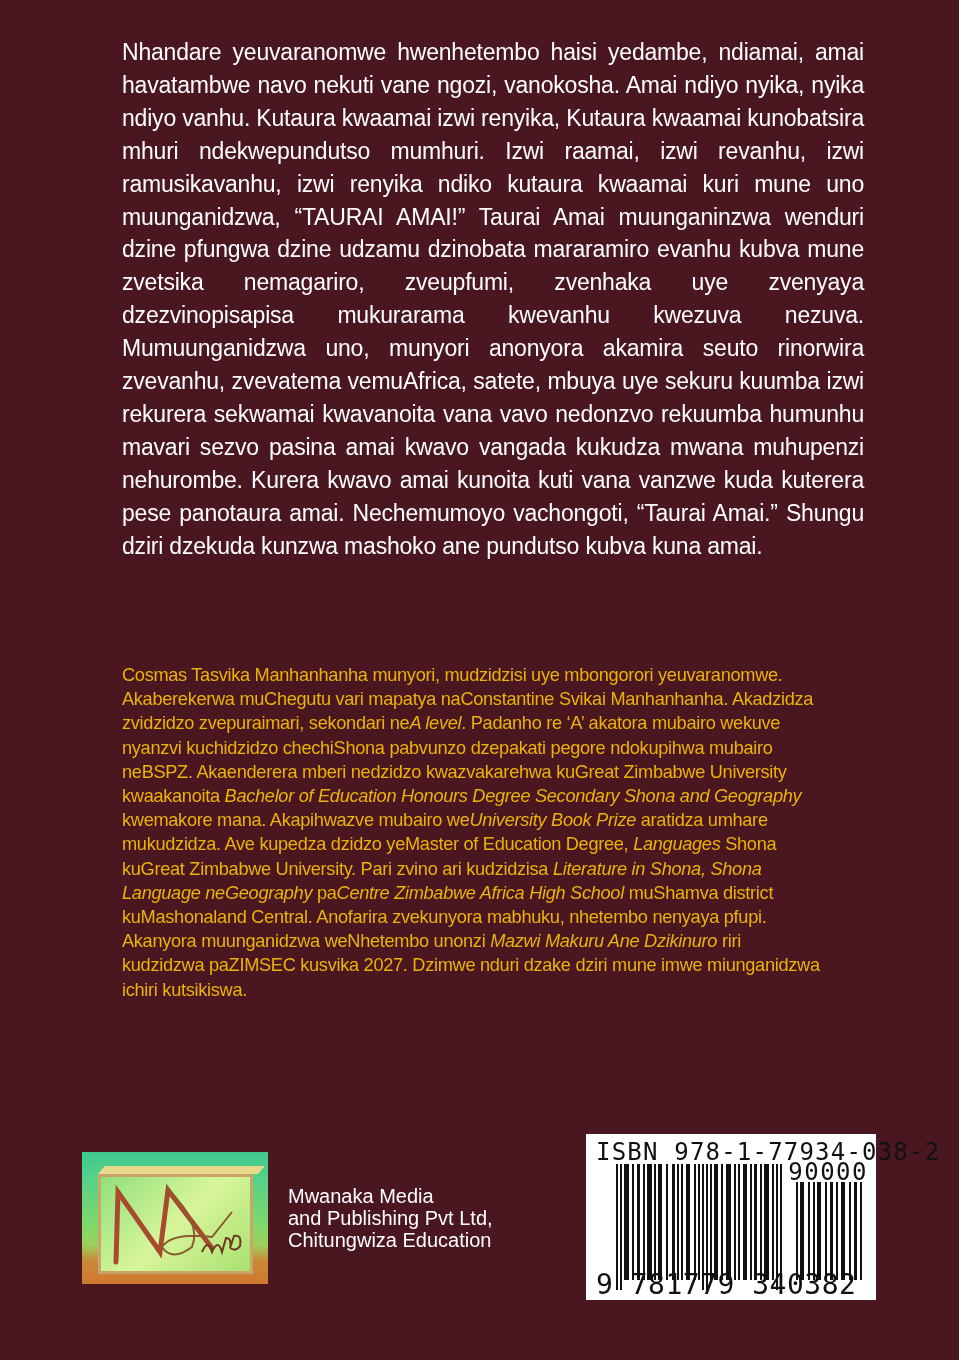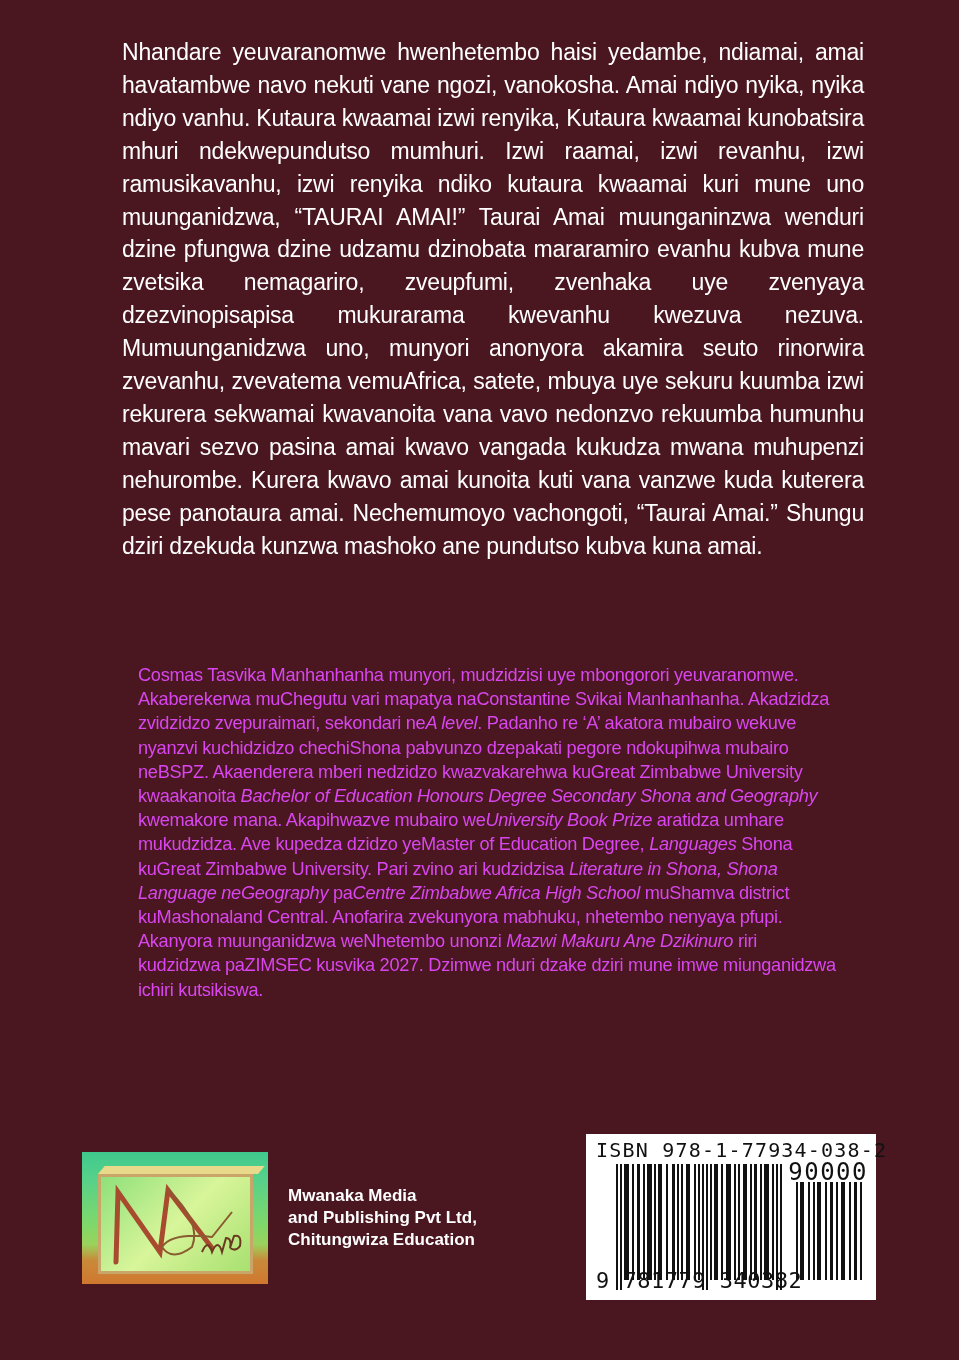--- a/index.html
+++ b/index.html
@@ -10,63 +10,63 @@
     color:#ffffff;
   }
   .blurb {
     position:absolute; left:122px; top:36px; width:742px;
     font-family:"Liberation Sans", sans-serif;
     font-size:23px; line-height:32.9px;
     text-align:justify; letter-spacing:-0.2px;
     margin:0;
   }
   .bio {
-    position:absolute; left:138px; top:663px; width:700px;
+    position:absolute; left:122px; top:663px; width:700px;
     font-family:"Liberation Sans", sans-serif;
     font-size:18.2px; line-height:24.2px;
-    margin:0; color:#d946ef; letter-spacing:-0.3px;
+    margin:0; color:#eab308; letter-spacing:-0.3px;
   }
   .bio i { font-style:italic; }
   .logo {
     position:absolute; left:82px; top:1152px; width:186px; height:132px;
     overflow:hidden;
     background:linear-gradient(180deg,#3fc98d 0%,#56d18a 20%,#7fd86a 55%,#9ad25c 70%,#c98a3a 82%,#d0782f 100%);
   }
   .logo .box {
     position:absolute; left:16px; top:22px; width:155px; height:100px;
     border:3px solid #c9a56a; box-sizing:border-box;
     background:linear-gradient(135deg,#8fe07a,#d8f59a 50%,#a8e070);
   }
   .logo .box-top {
     position:absolute; left:16px; top:14px; width:160px; height:8px;
     background:#e9d98a; transform:skewX(-40deg); transform-origin:bottom left;
   }
   .logo svg { position:absolute; left:0; top:0; }
   .publisher {
     position:absolute; left:288px; top:1185px;
-    font-family:"Liberation Sans", sans-serif; font-weight:bold;
-    font-size:17px; line-height:22px; color:#ffffff;
+    font-family:"Liberation Sans", sans-serif; font-weight:normal;
+    font-size:20px; line-height:22px; color:#ffffff;
   }
   .publisher div { white-space:nowrap; }
   .barcode-box {
     position:absolute; left:586px; top:1134px; width:290px; height:166px;
     background:#ffffff; color:#111;
   }
   .isbn-text {
     position:absolute; left:10px; top:4px;
-    font-family:"DejaVu Sans Mono", monospace; font-size:20px; letter-spacing:1.2px;
+    font-family:"DejaVu Sans Mono", monospace; font-size:24px; letter-spacing:1.2px;
     white-space:nowrap;
   }
   .addon-text {
     position:absolute; right:8px; top:24px;
     font-family:"DejaVu Sans Mono", monospace; font-size:24px; letter-spacing:1.5px;
   }
   .ean-text {
     position:absolute; left:10px; top:134px;
-    font-family:"DejaVu Sans Mono", monospace; font-size:22px; letter-spacing:0.5px;
+    font-family:"DejaVu Sans Mono", monospace; font-size:28px; letter-spacing:0.5px;
     white-space:pre;
   }
   .bars { position:absolute; left:0; top:0; }
 </style>
 </head>
 <body>
 
 <p class="blurb">Nhandare yeuvaranomwe hwenhetembo haisi yedambe, ndiamai, amai havatambwe navo nekuti vane ngozi, vanokosha. Amai ndiyo nyika, nyika ndiyo vanhu. Kutaura kwaamai izwi renyika, Kutaura kwaamai kunobatsira mhuri ndekwepundutso mumhuri. Izwi raamai, izwi revanhu, izwi ramusikavanhu, izwi renyika ndiko kutaura kwaamai kuri mune uno muunganidzwa, “TAURAI AMAI!” Taurai Amai muunganinzwa wenduri dzine pfungwa dzine udzamu dzinobata mararamiro evanhu kubva mune zvetsika nemagariro, zveupfumi, zvenhaka uye zvenyaya dzezvinopisapisa mukurarama kwevanhu kwezuva nezuva. Mumuunganidzwa uno, munyori anonyora akamira seuto rinorwira zvevanhu, zvevatema vemuAfrica, satete, mbuya uye sekuru kuumba izwi rekurera sekwamai kwavanoita vana vavo nedonzvo rekuumba humunhu mavari sezvo pasina amai kwavo vangada kukudza mwana muhupenzi nehurombe.  Kurera kwavo amai  kunoita kuti vana vanzwe kuda kuterera pese panotaura amai. Nechemumoyo vachongoti, “Taurai Amai.” Shungu dziri dzekuda kunzwa mashoko ane pundutso kubva kuna amai.</p>
 
 <p class="bio">

